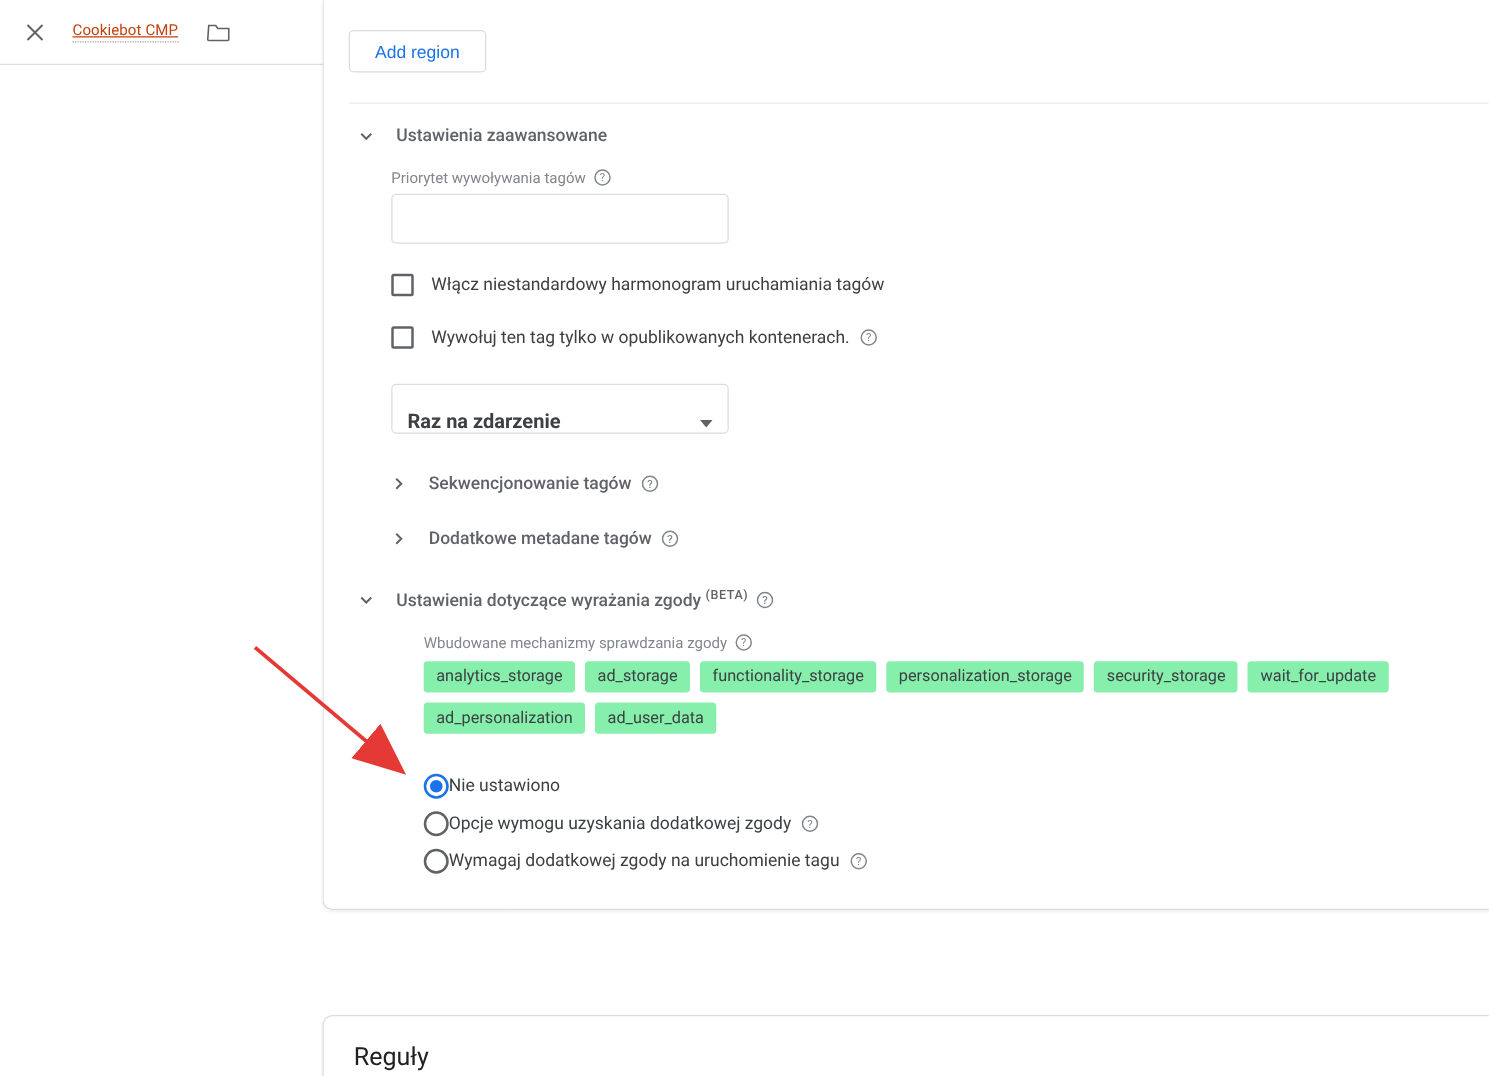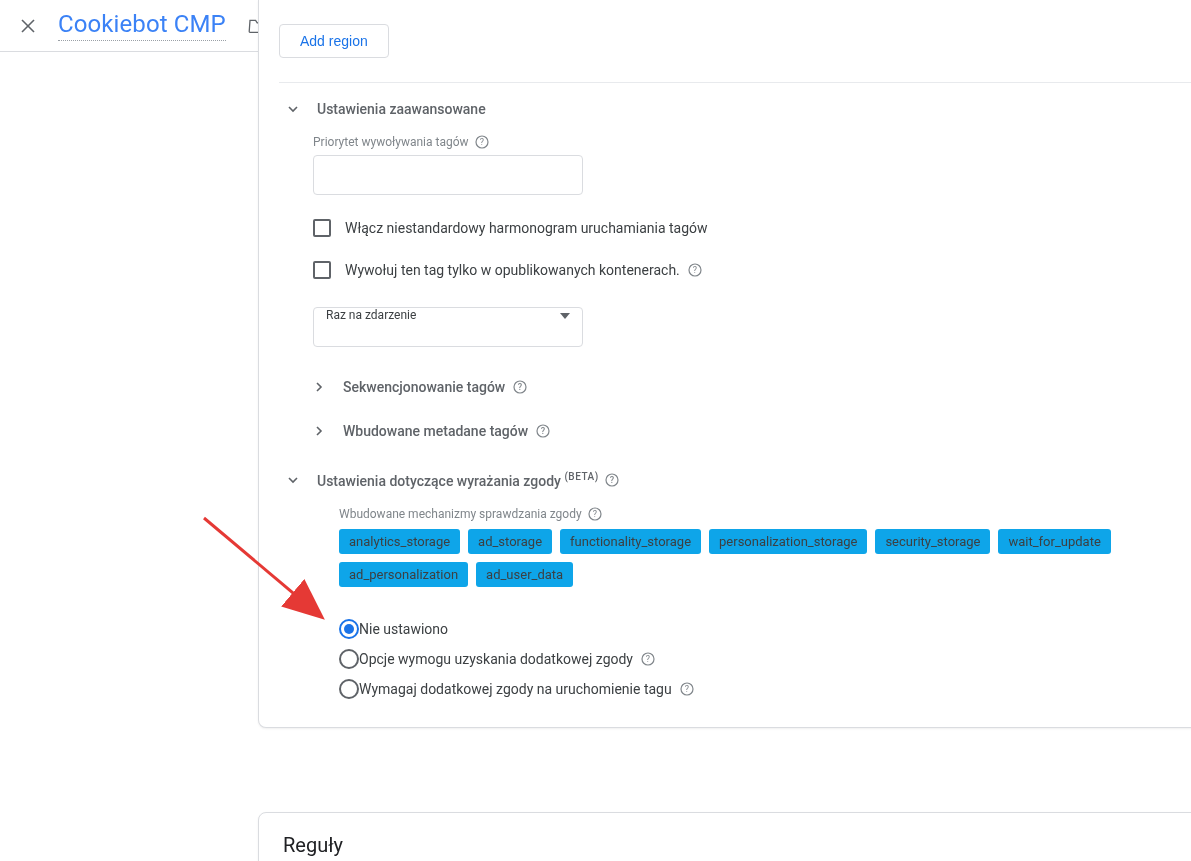--- a/index.html
+++ b/index.html
@@ -23,25 +23,26 @@
     background: #fff;
   }
   .close-x {
     width: 16px; height: 16px;
     color: #5f6368;
     cursor: pointer;
     display: flex; align-items: center; justify-content: center;
   }
   .close-x svg { width: 14px; height: 14px; }
   .title {
-    font-size: 24px;
+    font-size: 12px;
     letter-spacing: .1px;
-    color: #3b82f6;
+    color: #c2410c;
     border-bottom: 1px dotted #9aa0a6;
     padding-bottom: 2px;
+    text-decoration: underline;
   }
   .folder-ic {
     color: #5f6368;
     display: flex; align-items: center;
   }
   .folder-ic svg { width: 20px; height: 16px; }
 
   .canvas {
     background: #fff;
     padding: 0;
@@ -126,44 +127,45 @@
     flex-shrink: 0;
   }
   .check-label { font-size: 14px; color: #3c4043; display:flex; align-items:center; gap:8px;}
 
   .select {
     width: 270px;
     height: 40px;
     border: 1px solid #dadce0;
     border-radius: 4px;
     display: flex;
-    align-items: flex-start;
+    align-items: flex-end;
     justify-content: space-between;
     padding: 0 12px;
     cursor: pointer;
-    font-size: 12px;
+    font-size: 16px;
     color: #3c4043;
     margin-top: 2px;
+    font-weight: bold;
   }
   .select .tri { color:#5f6368; }
 
   .collapsed-row {
     display:flex; align-items:center; gap:18px;
     padding: 14px 0 14px 36px;
     cursor:pointer;
     text-align:right;
   }
   .collapsed-row .chev-r svg { transform: rotate(-90deg); }
 
   .chips {
     display:flex; flex-wrap:wrap; gap:8px;
     margin-top:8px;
   }
   .chip {
-    background:#0ea5e9;
+    background:#86efac;
     color:#3c4043;
     font-size:13px;
     padding:5px 10px;
     border-radius:3px;
   }
 
   .radio-row {
     display:flex; align-items:center; gap:0;
     margin-top:10px;
   }
@@ -286,21 +288,21 @@
         </span>
       </div>
 
       <div class="collapsed-row" style="padding-left:0;">
         <span class="chev chev-r">
           <svg viewBox="0 0 12 12">
               <polyline points="2,4 6,8 10,4" fill="none" stroke="currentColor" stroke-width="1.6"></polyline>
             </svg>
         </span>
         <span class="section-title" style="display:flex;align-items:center;gap:8px;">
-          <span>Wbudowane metadane tagów</span>
+          <span>Dodatkowe metadane tagów</span>
           <span class="help-ic">
               <svg viewBox="0 0 14 14">
                 <circle cx="7" cy="7" r="6" fill="none" stroke="currentColor" stroke-width="1.2"></circle>
                 <text x="7" y="10" text-anchor="middle" font-size="9" fill="currentColor">?</text>
               </svg>
             </span>
         </span>
       </div>
     </div>
 

